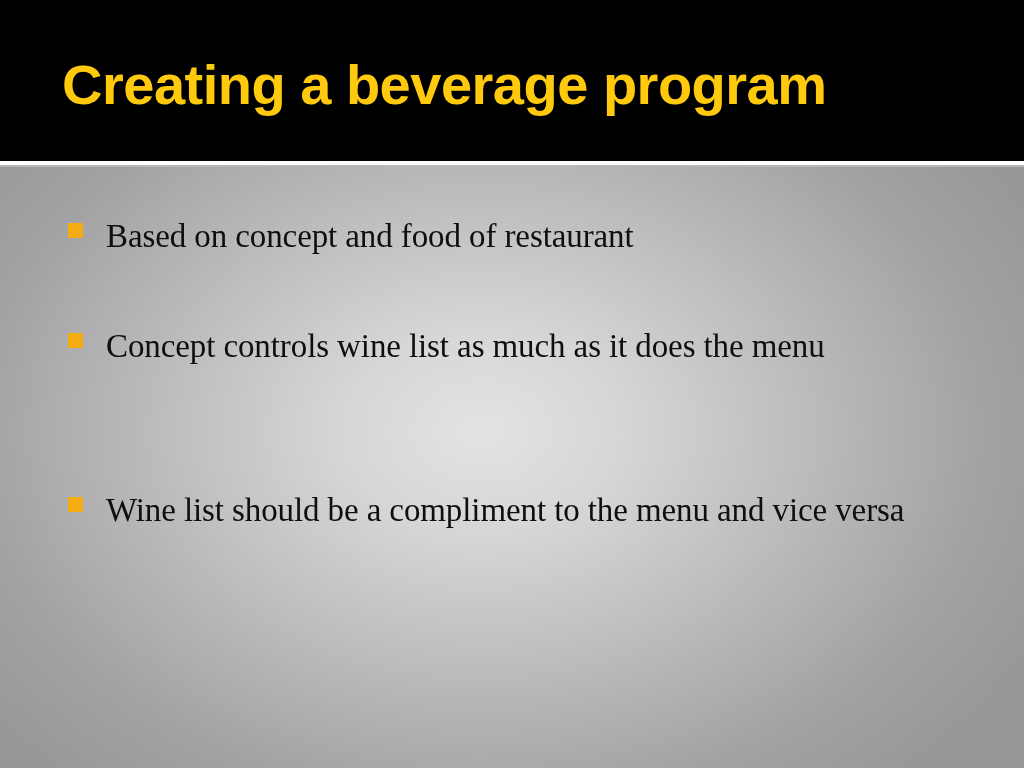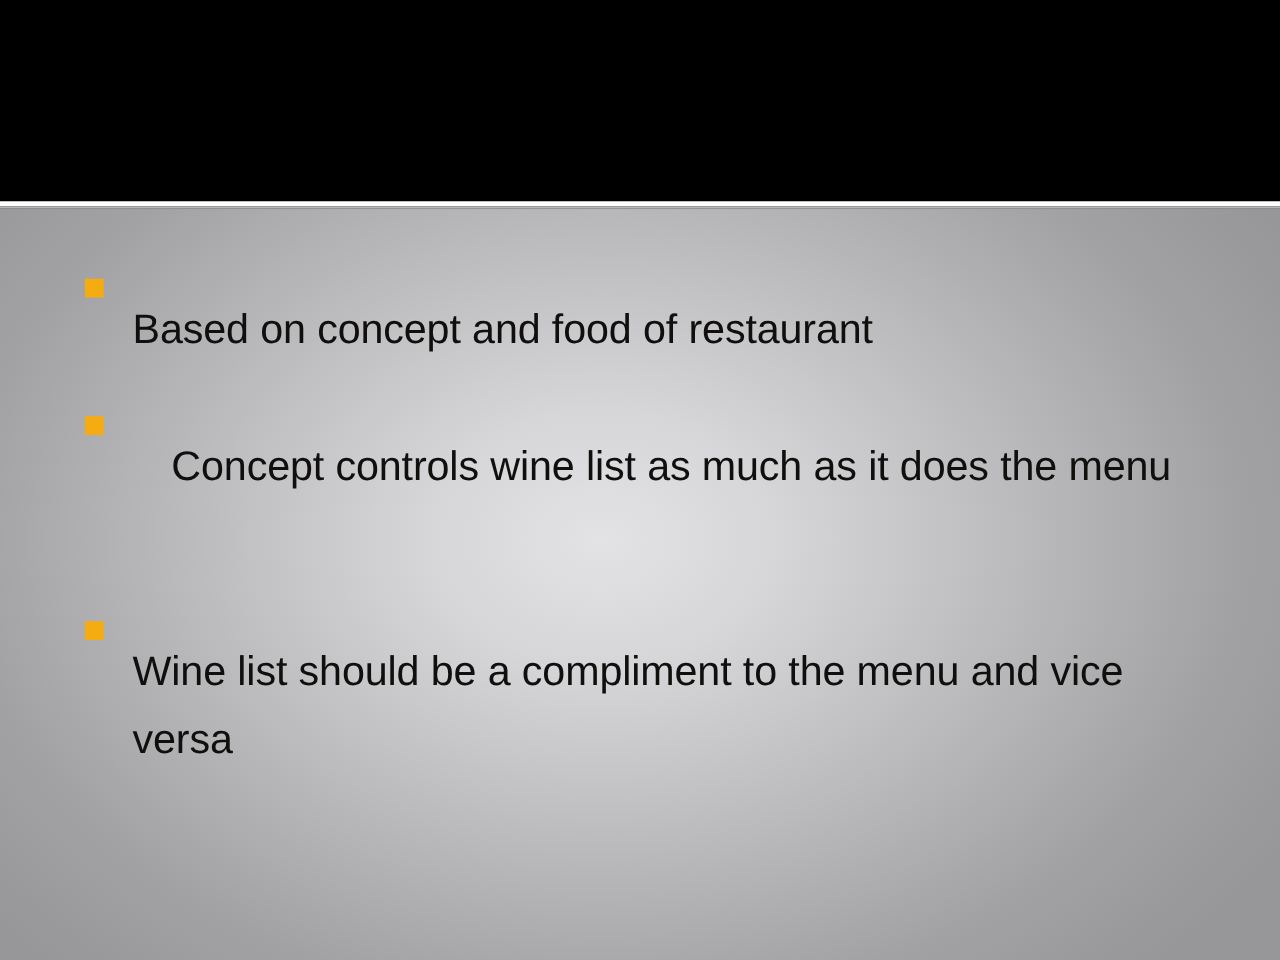--- a/index.html
+++ b/index.html
@@ -93,38 +93,40 @@
     position: absolute;
     left: 0;
     top: 14px;
     width: 15px;
     height: 15px;
     background: #f5ac11;
   }
   .bullet-text {
     display: block;
     margin-left: 38px;
-    font-family: Liberation Sans, sans-serif;
+    font-family: Liberation Serif, serif;
     font-size: 33px;
     font-weight: normal;
     line-height: 54px;
     color: #100f0d;
     letter-spacing: -0.1px;
-    margin-top: 27px;
   }
 
   #row-0 { top: 42px; }
-  #row-1 { top: 152px; text-align: center; }
+  #row-1 { top: 152px; }
   #row-2 { top: 316px; }
 </style>
 </head>
 <body>
 
 <div id="slide">
 
+  <div id="title-band">
+    <h1 id="slide-title">Creating a beverage program</h1>
+  </div>
 
   <div id="divider-white"></div>
   <div id="divider-gray"></div>
 
   <div id="body-area">
     <ul id="bullet-list">
 
       <li class="bullet-row" id="row-0">
         <span class="bullet-marker"></span>
         <span class="bullet-text">Based on concept and food of restaurant</span>

